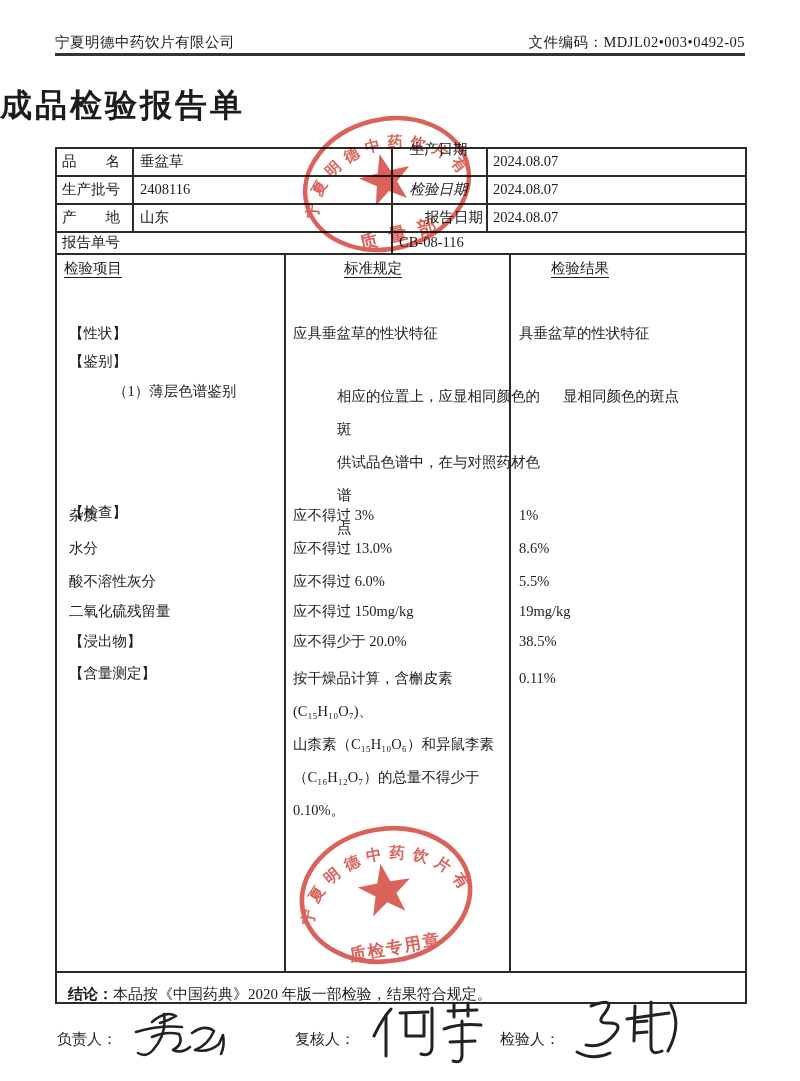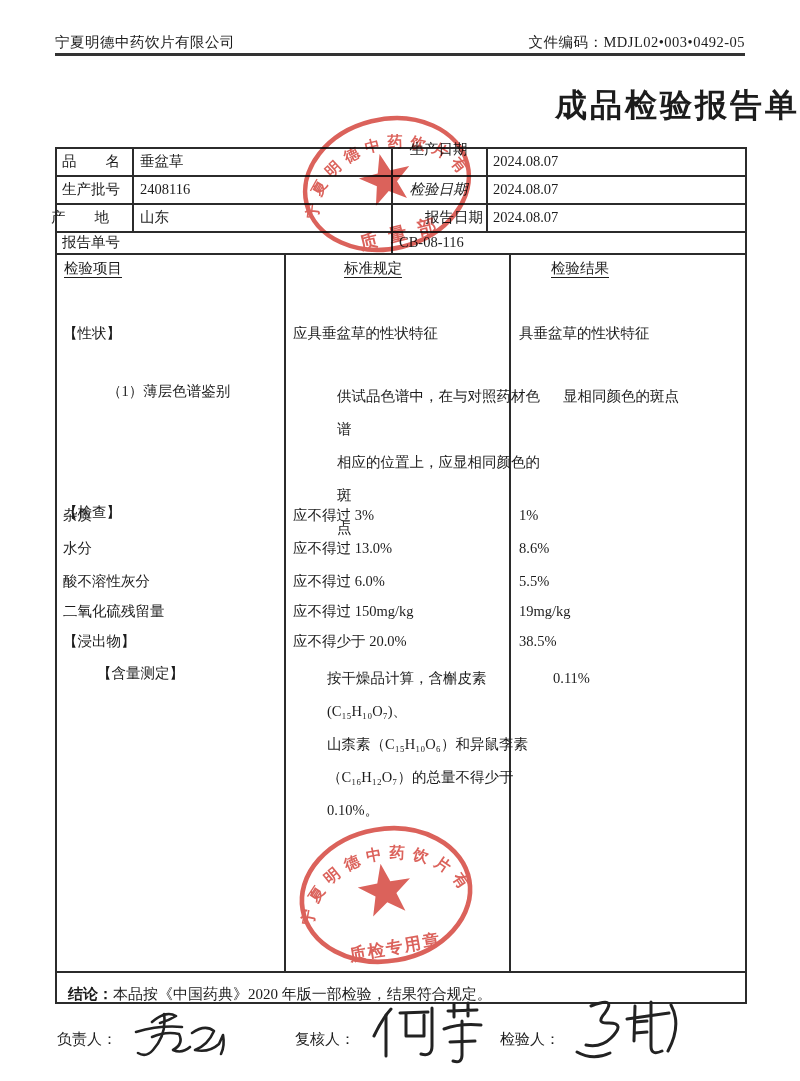--- a/index.html
+++ b/index.html
@@ -2,30 +2,30 @@
 <html><head>
 <meta charset="utf-8">
 <style>
   html,body{margin:0;padding:0;background:#e8e8e8;}
   .page{position:relative;width:800px;height:1081px;background:#ffffff;margin:0 auto;
         font-family:"Liberation Serif","DejaVu Serif",serif;color:#1c1c1c;overflow:hidden;}
   .abs{position:absolute;}
   .hline{position:absolute;background:#2b2b2b;height:2px;}
   .vline{position:absolute;background:#2b2b2b;width:2px;}
   .hdr-text{font-size:14.5px;letter-spacing:.5px;}
-  .title{position:absolute;left:0;top:84px;width:100%;text-align:right;
+  .title{position:absolute;left:0;top:84px;width:100%;text-align:left;
          font-size:32px;font-weight:bold;letter-spacing:3px;}
   .cell{font-size:14.5px;line-height:26px;}
   .grid-head{position:absolute;left:55px;top:259px;width:690px;display:flex;font-size:14.5px;}
   .grid-head .c1{width:229px;padding-left:9px;box-sizing:border-box;text-align:left;}
   .grid-head .c2{width:178px;text-align:center;}
   .grid-head .c3{width:236px;text-align:center;}
   .grid-head span{text-decoration:underline;text-underline-offset:4px;}
   .grow{position:absolute;left:55px;width:690px;display:flex;font-size:14.5px;line-height:22px;}
-  .grow .c1{width:229px;padding-left:8px;box-sizing:border-box;}
+  .grow .c1{width:229px;padding-left:14px;box-sizing:border-box;}
   .grow .c2{width:225px;padding-left:9px;padding-right:4px;box-sizing:border-box;}
   .grow .c3{width:208px;padding-left:10px;box-sizing:border-box;}
   .ml .c2 div{line-height:33px;}
   .stamp{position:absolute;mix-blend-mode:multiply;opacity:.85;}
   .stamp svg{display:block;}
   .concl{position:absolute;left:55px;top:973px;width:690px;height:43px;display:flex;
           align-items:center;font-size:15px;}
   .concl .lbl{font-weight:bold;padding-left:13px;}
   .signrow{position:absolute;left:0;top:1018px;width:800px;font-size:15px;}
   .signrow .lab{position:absolute;white-space:nowrap;}
@@ -63,50 +63,51 @@
   <div class="abs cell" style="left:62px;top:148px;width:64px;">品　　名</div>
   <div class="abs cell" style="left:140px;top:148px;">垂盆草</div>
   <div class="abs cell" style="left:391px;top:136px;width:95px;text-align:center;">生产日期</div>
   <div class="abs cell" style="left:493px;top:148px;">2024.08.07</div>
 
   <div class="abs cell" style="left:62px;top:176px;width:64px;">生产批号</div>
   <div class="abs cell" style="left:140px;top:176px;">2408116</div>
   <div class="abs cell" style="left:391px;top:176px;width:95px;text-align:center;font-style:italic;">检验日期</div>
   <div class="abs cell" style="left:493px;top:176px;">2024.08.07</div>
 
-  <div class="abs cell" style="left:51px;top:204px;width:64px;">产　　地</div>
+  <div class="abs cell" style="left:62px;top:204px;width:64px;">产　　地</div>
   <div class="abs cell" style="left:140px;top:204px;">山东</div>
   <div class="abs cell" style="left:411px;top:204px;width:86px;text-align:center;">报告日期</div>
   <div class="abs cell" style="left:493px;top:204px;">2024.08.07</div>
 
   <div class="abs cell" style="left:62px;top:229px;">报告单号</div>
   <div class="abs cell" style="left:399px;top:229px;">CB-08-116</div>
 
   <div class="grid-head">
     <div class="c1"><span>检验项目</span></div>
     <div class="c2"><span>标准规定</span></div>
     <div class="c3"><span>检验结果</span></div>
   </div>
 
   <div class="grow" style="top:322px;">
     <div class="c1">【性状】</div>
     <div class="c2">应具垂盆草的性状特征</div>
     <div class="c3">具垂盆草的性状特征</div>
   </div>
 
   <div class="grow" style="top:350px;">
+    <div class="c1">【鉴别】</div>
     <div class="c2"></div>
       <div class="c3"></div>
   </div>
 
   <div class="grow ml" style="top:380px;margin-left:44px;">
     <div class="c1">（1）薄层色谱鉴别</div>
     <div class="c2">
+      <div>相应的位置上，应显相同颜色的斑</div>
       <div>供试品色谱中，在与对照药材色谱</div>
-      <div>相应的位置上，应显相同颜色的斑</div>
       <div>点</div>
     </div>
     <div class="c3" style="line-height:33px;">显相同颜色的斑点</div>
   </div>
 
   <div class="grow" style="top:469px;margin-top:32px;">
     <div class="c1">【检查】</div>
     <div class="c2"></div>
       <div class="c3"></div>
   </div>
@@ -134,21 +135,21 @@
     <div class="c2">应不得过 150mg/kg</div>
     <div class="c3">19mg/kg</div>
   </div>
 
   <div class="grow" style="top:630px;">
     <div class="c1">【浸出物】</div>
     <div class="c2">应不得少于 20.0%</div>
     <div class="c3">38.5%</div>
   </div>
 
-  <div class="grow ml" style="top:662px;margin-left:34px;">
+  <div class="grow ml" style="top:662px;">
     <div class="c1">【含量测定】</div>
     <div class="c2">
       <div>按干燥品计算，含槲皮素(C₁₅H₁₀O₇)、</div>
       <div>山柰素（C₁₅H₁₀O₆）和异鼠李素</div>
       <div>（C₁₆H₁₂O₇）的总量不得少于0.10%。</div>
     </div>
     <div class="c3" style="line-height:33px;">0.11%</div>
   </div>
 
   <div class="stamp" style="left:296px;top:110px;width:182px;height:148px;transform:rotate(-14deg);">

